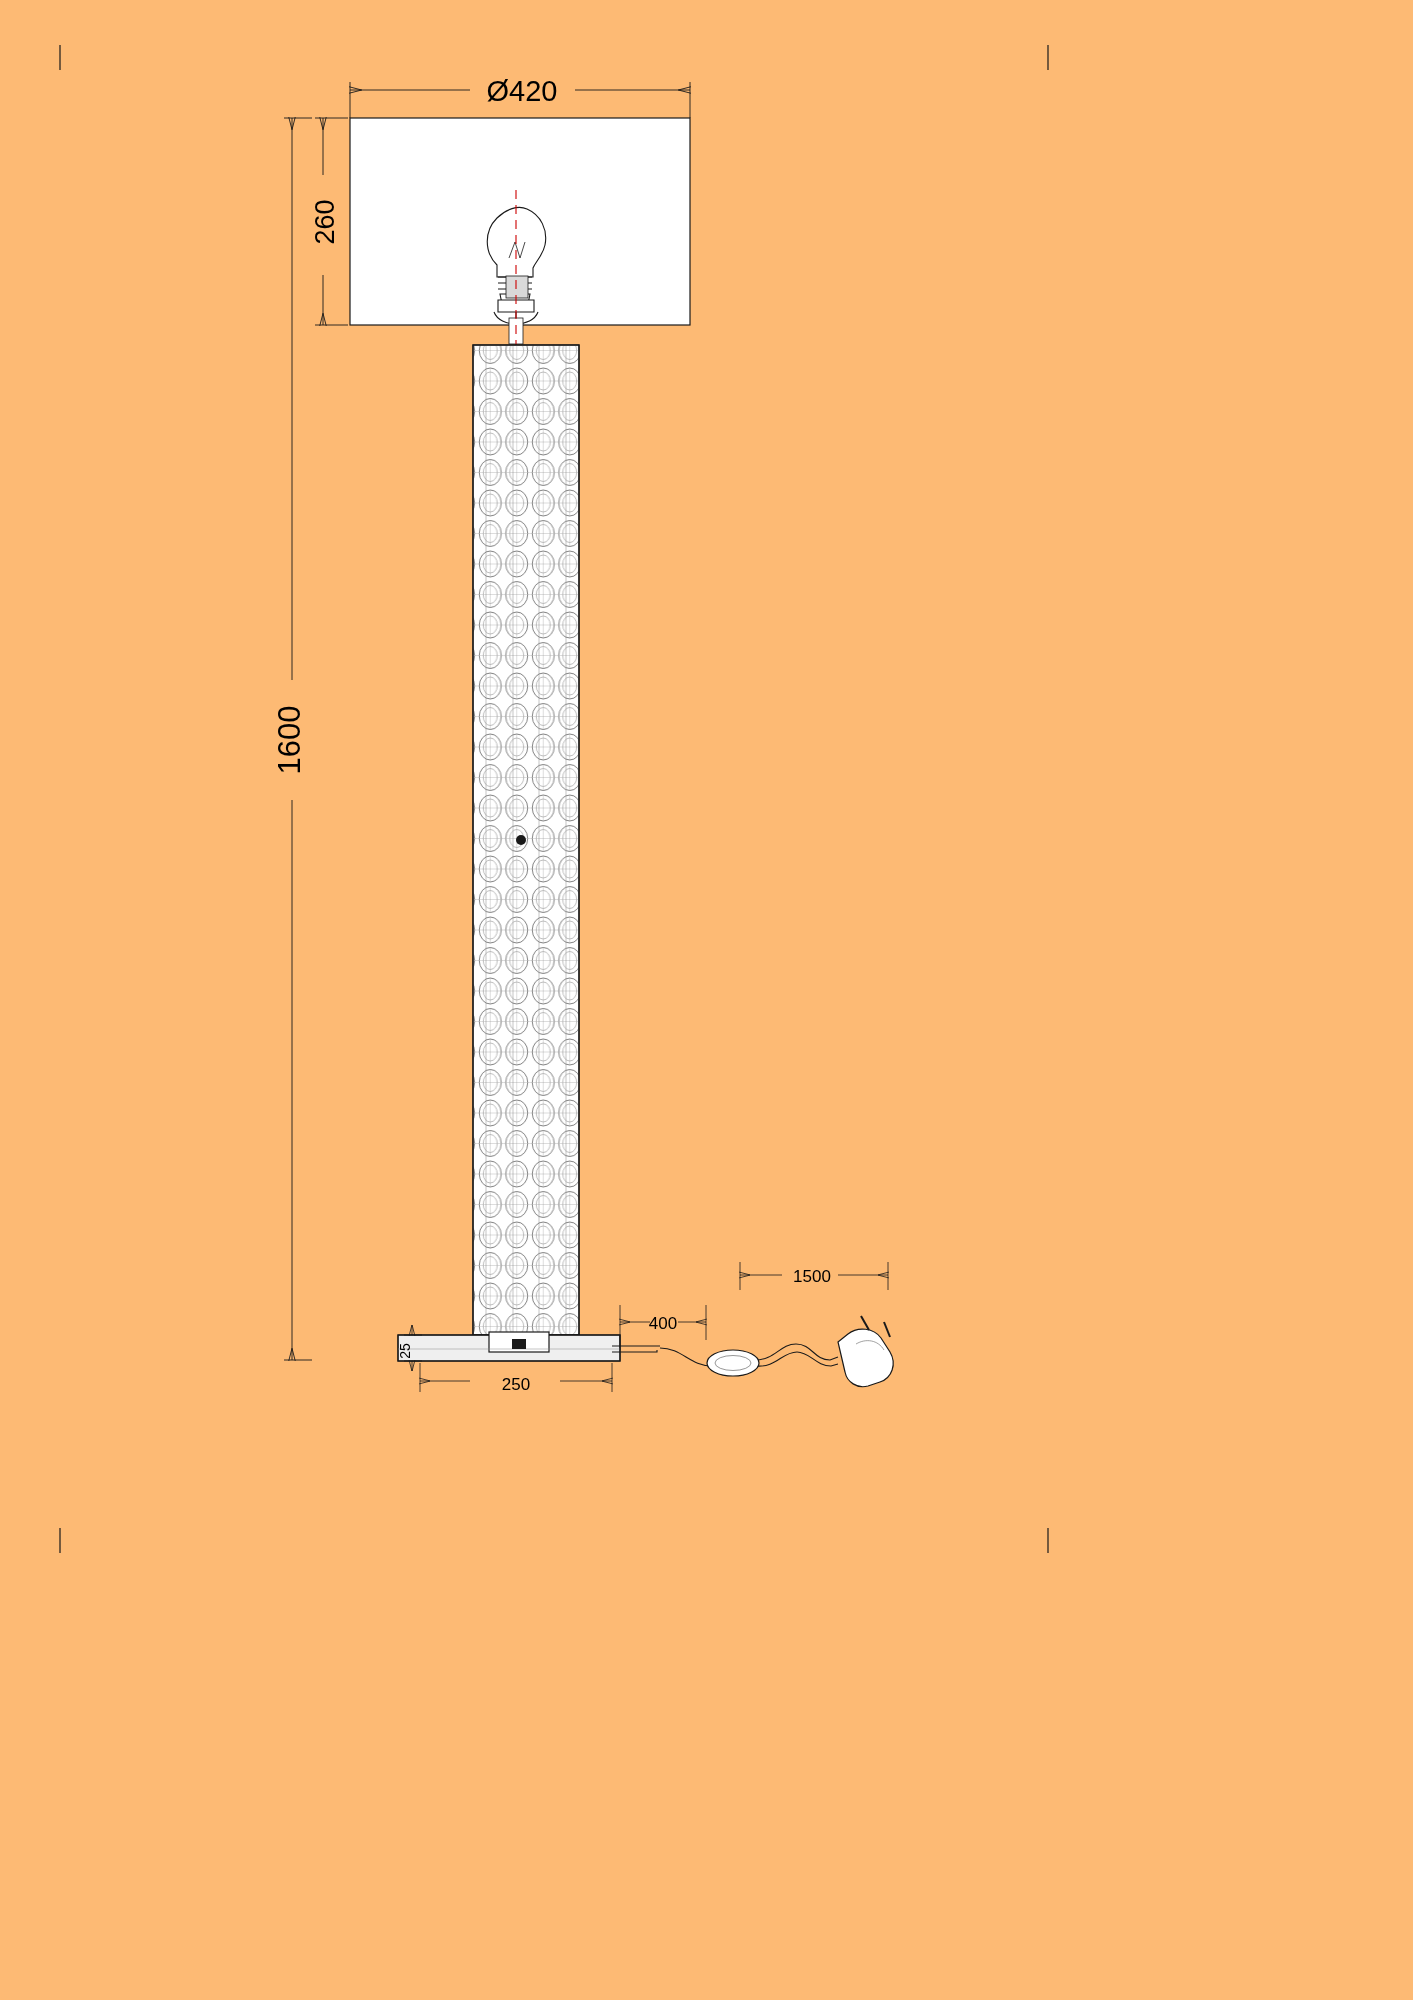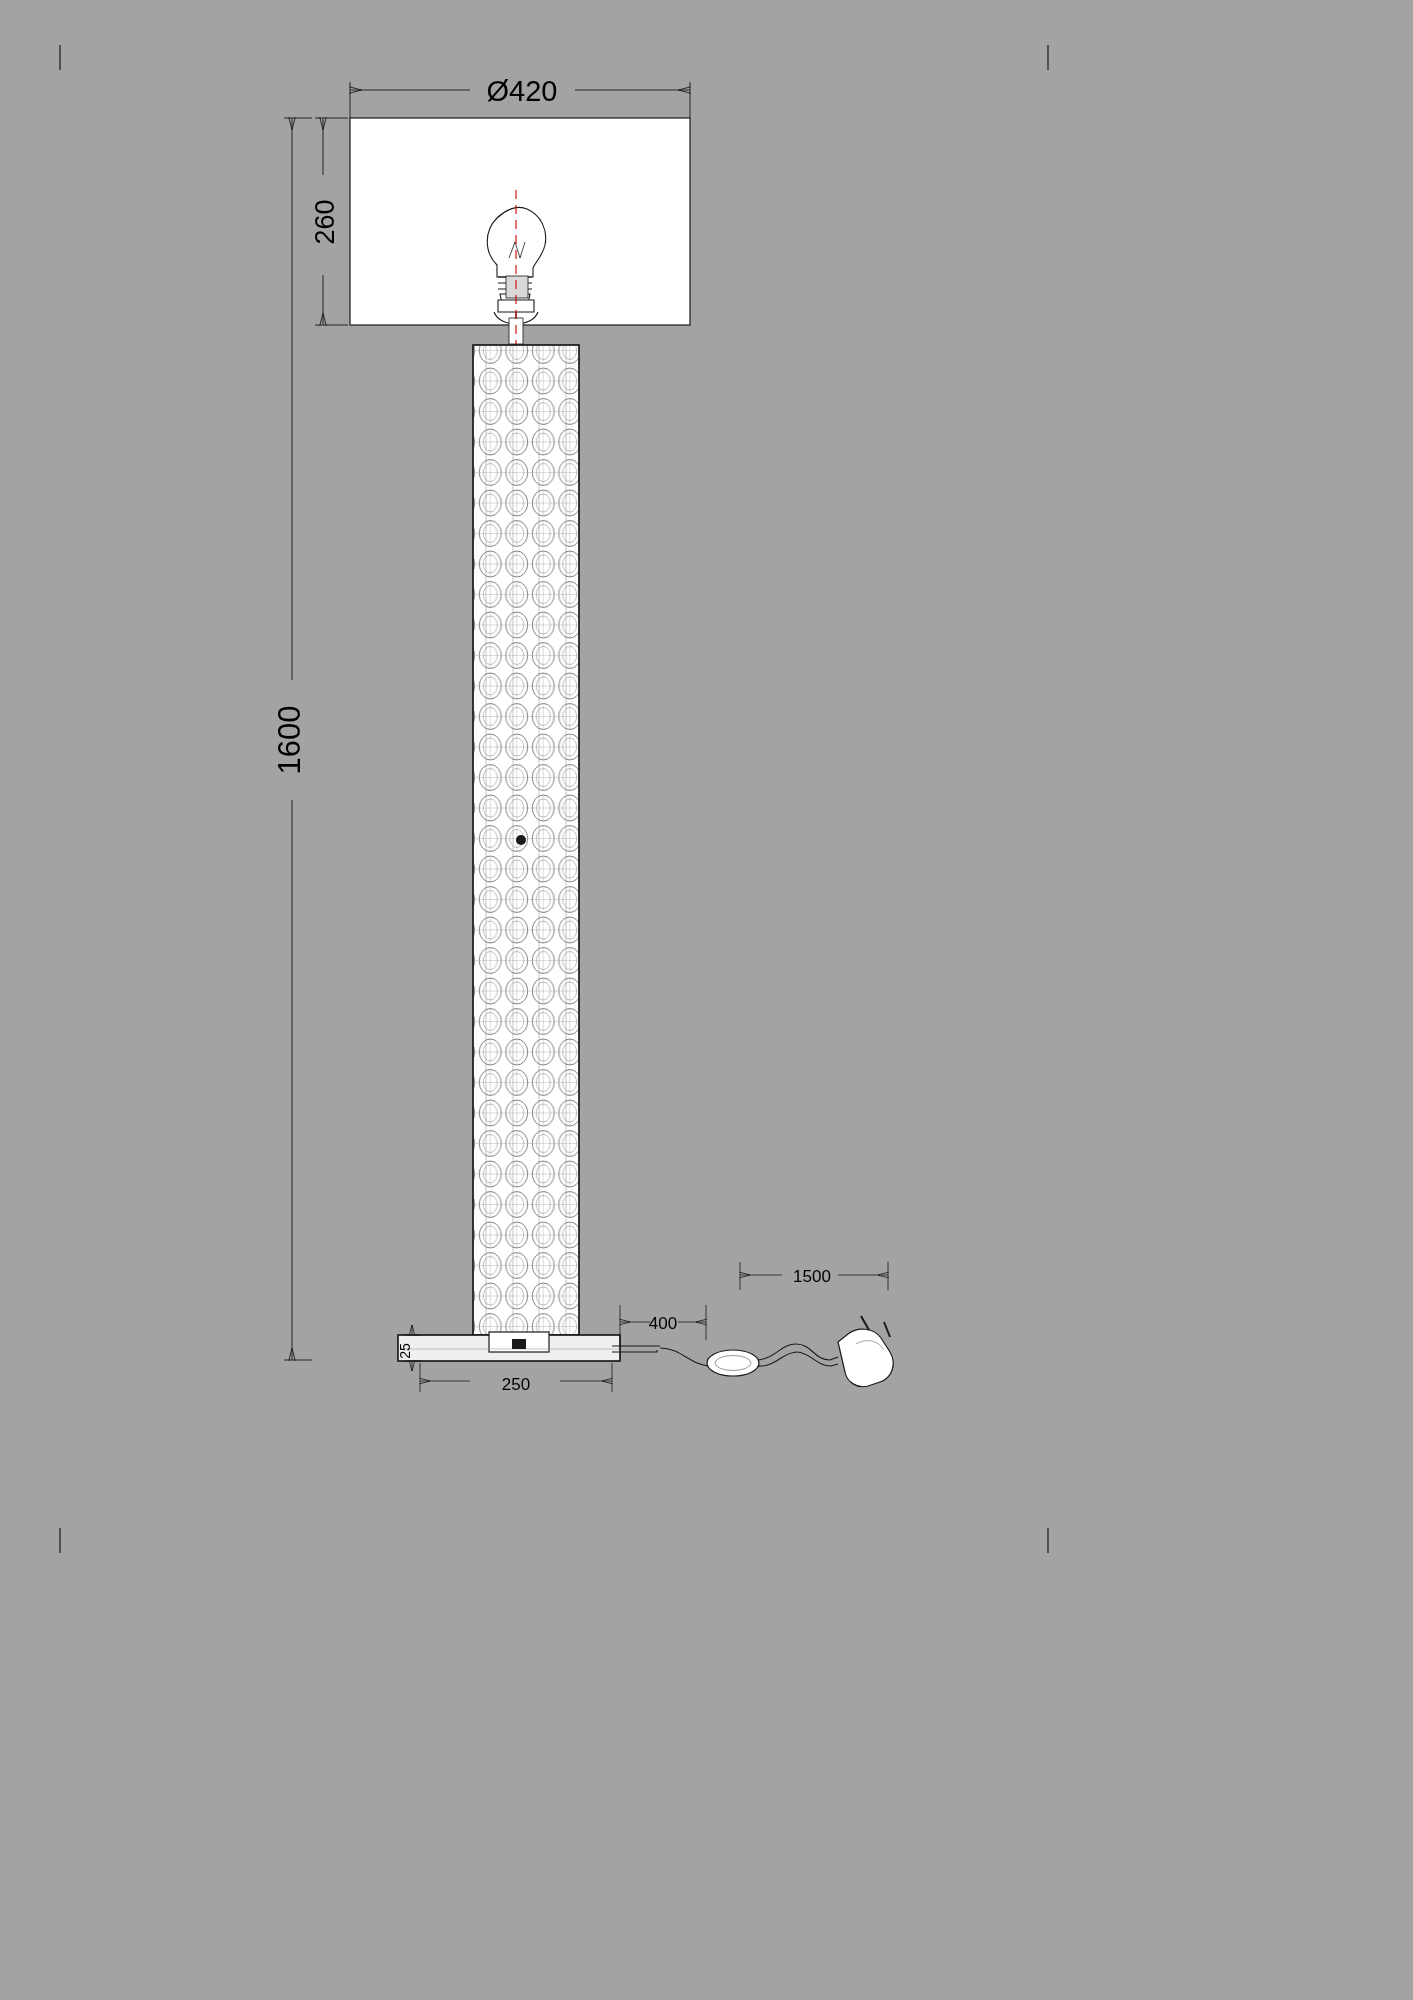--- a/index.html
+++ b/index.html
@@ -11,21 +11,21 @@
     width: 1413px;
     height: 2000px;
     font-family: "Liberation Sans", sans-serif;
     color: #000000;
     overflow: hidden;
   }
   #sheet {
     position: relative;
     width: 1413px;
     height: 2000px;
-    background: #a3a3a3;
+    background: #fdba74;
   }
   #sheet svg {
     position: absolute;
     left: 0;
     top: 0;
   }
   .dim-text {
     font-family: "Liberation Sans", sans-serif;
     fill: #000000;
   }

